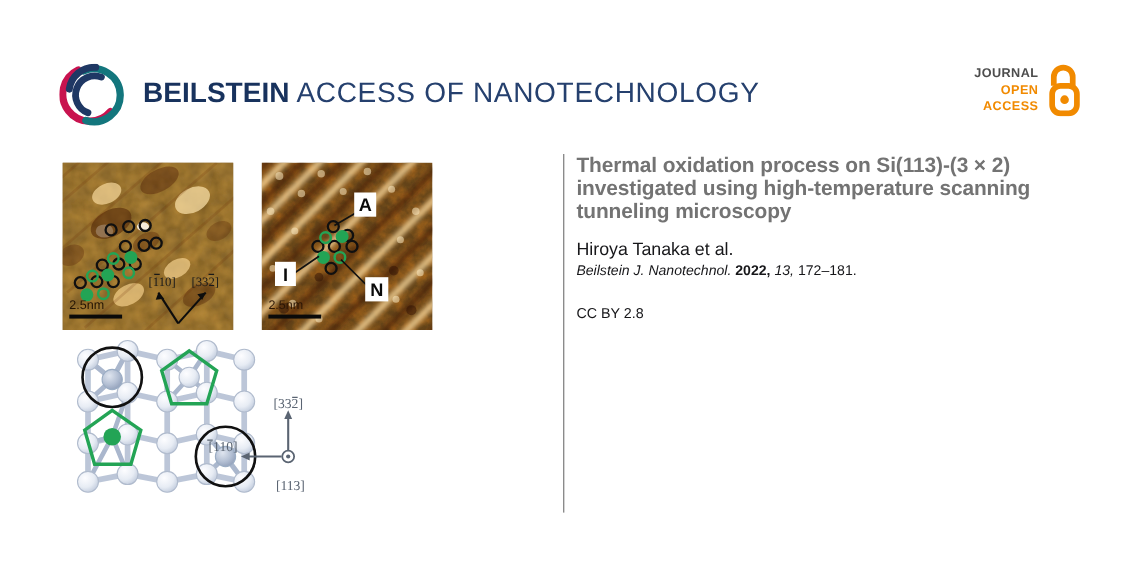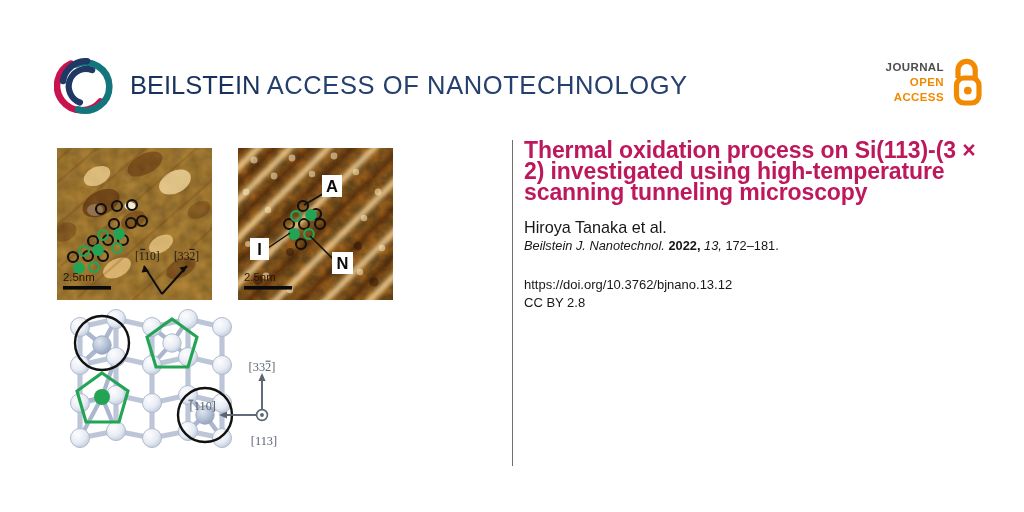--- a/index.html
+++ b/index.html
@@ -14,21 +14,21 @@
   
   .header { position: absolute; left: 0; top: 0; width: 1024px; height: 130px; }
 
   .logo-mark { position: absolute; left: 54px; top: 58px; width: 62px; height: 58px; }
 
   .journal-name {
     position: absolute; left: 130px; top: 71px;
     font-size: 25.5px; letter-spacing: 0.2px; white-space: nowrap;
     color: #1d3461;
   }
-  .journal-name .jn-bold { font-weight: normal; color: #18325d; letter-spacing: 0px; }
+  .journal-name .jn-bold { font-weight: bold; color: #18325d; letter-spacing: 0px; }
   .journal-name .jn-light { font-weight: normal; color: #25406e; letter-spacing: 0.6px; }
 
   .oa-badge { position: absolute; left: 866px; top: 58px; width: 118px; height: 52px; }
   .oa-words {
     position: absolute; right: 40px; top: 2px; text-align: right;
     line-height: 15px; font-size: 11.5px; font-weight: bold; letter-spacing: 0.4px;
   }
   .oa-diamond { color: #4d4d4d; }
   .oa-open, .oa-access { color: #f18a00; margin-left: 48px; }
   .oa-icon { position: absolute; right: 0px; top: 0px; width: 36px; height: 48px; }
@@ -46,22 +46,22 @@
   .stm-right { position: absolute; left: 238px; top: 18px; width: 155px; height: 152px; }
   .stm-left svg, .stm-right svg { display: block; }
 
   .model-fig { position: absolute; left: 50px; top: 175px; width: 290px; height: 160px; }
   .model-fig svg { display: block; }
 
   
   .text-col { position: absolute; left: 524px; top: 140px; width: 470px; }
 
   .article-title {
-    color: #be185d;
-    font-size: 23px; font-weight: bold; line-height: 21px;
+    color: #737373;
+    font-size: 19px; font-weight: bold; line-height: 21px;
     letter-spacing: -0.1px;
   }
   .authors {
     margin-top: 14px;
     color: #17171a; font-size: 16.2px; line-height: 20px;
   }
   .citation {
     color: #17171a; font-size: 12.8px; line-height: 17px; font-style: italic;
   }
   .citation .cit-year { font-weight: bold; font-style: normal; }
@@ -487,18 +487,17 @@
 
     <div class="article-title">Thermal oxidation process on Si(113)-(3 × 2) investigated using high-temperature scanning tunneling microscopy</div>
 
     <div class="authors">Hiroya Tanaka et al.</div>
 
     <div class="citation">
       <span>Beilstein J. Nanotechnol.</span> <span class="cit-year">2022,</span> <span class="cit-vol">13,</span> <span class="cit-pages">172–181.</span>
     </div>
 
     <div class="doi-block">
-      <div>https://doi.org/10.3762/bjnano.13.12</div>
       <div>CC BY 2.8</div>
     </div>
   </div>
 
 </div>
 
 </body></html>

